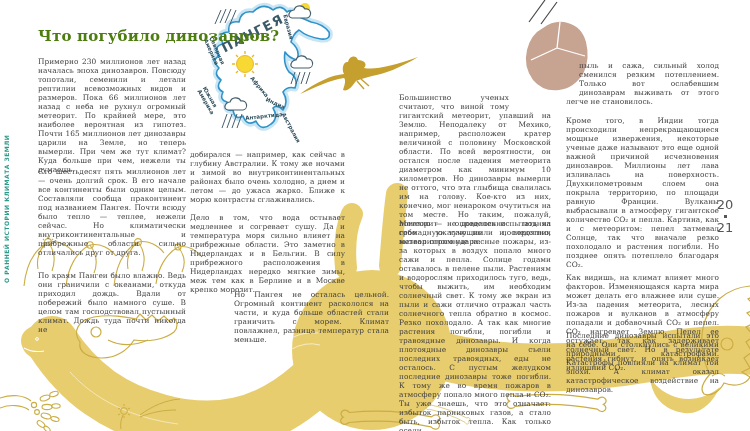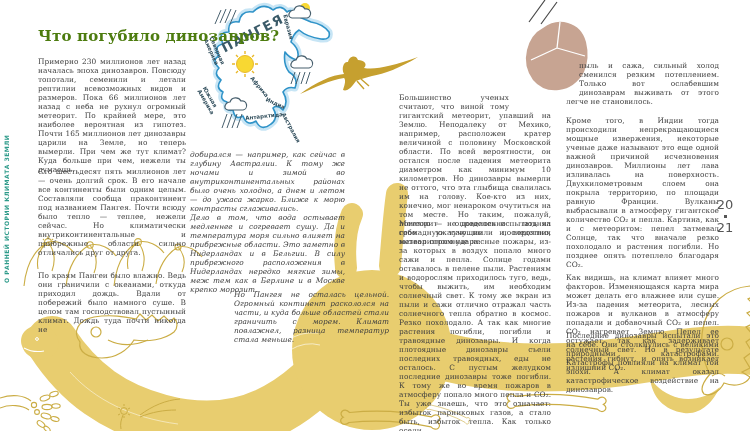--- a/index.html
+++ b/index.html
@@ -5,21 +5,21 @@
   html,body{margin:0;padding:0;background:#ffffff;}
   #spread{position:relative;width:750px;height:431px;background:#ffffff;overflow:hidden;
           font-family:"DejaVu Serif",serif;color:#3e3e3e;}
   svg{display:block;}
   .deco{position:absolute;left:0;top:0;z-index:0;}
   .textlayer{position:absolute;left:0;top:0;width:750px;height:431px;z-index:2;}
   h1.title{position:absolute;left:38px;top:27px;margin:0;font-size:15px;font-weight:bold;
            color:#4d7c0f;letter-spacing:.2px;font-family:"DejaVu Serif",serif;}
   .para{position:absolute;font-size:7.4px;line-height:9px;text-align:justify;margin:0;}
   .col1{left:38px;width:148px;}
-  .col2{left:190px;width:155px;font-style:italic;}
+  .col2{left:190px;width:155px;}
   .col3{left:399px;width:152px;}
   .col4{left:566px;width:153px;}
   .spacer-r{float:right;width:42px;height:12px;}
   .spacer-l{float:left;width:13px;height:33px;}
   
   .sidebar{position:absolute;left:3px;top:288px;width:140px;transform:rotate(-90deg);
            transform-origin:0 0;font-family:"DejaVu Sans",sans-serif;font-size:6px;font-weight:bold;
            letter-spacing:.5px;color:#2e9b8a;white-space:nowrap;display:flex;align-items:center;gap:5px;}
   .sqbullet{display:inline-block;width:3px;height:3px;background:#2e9b8a;}
   

